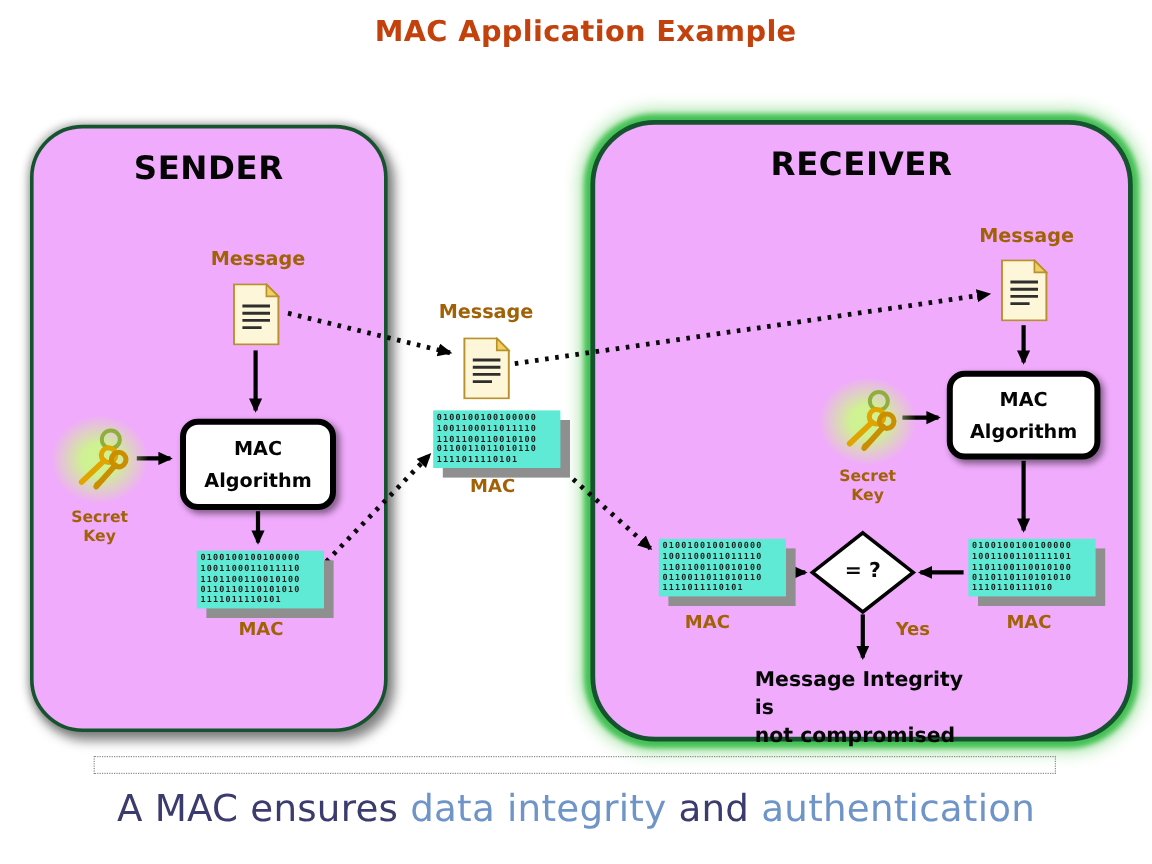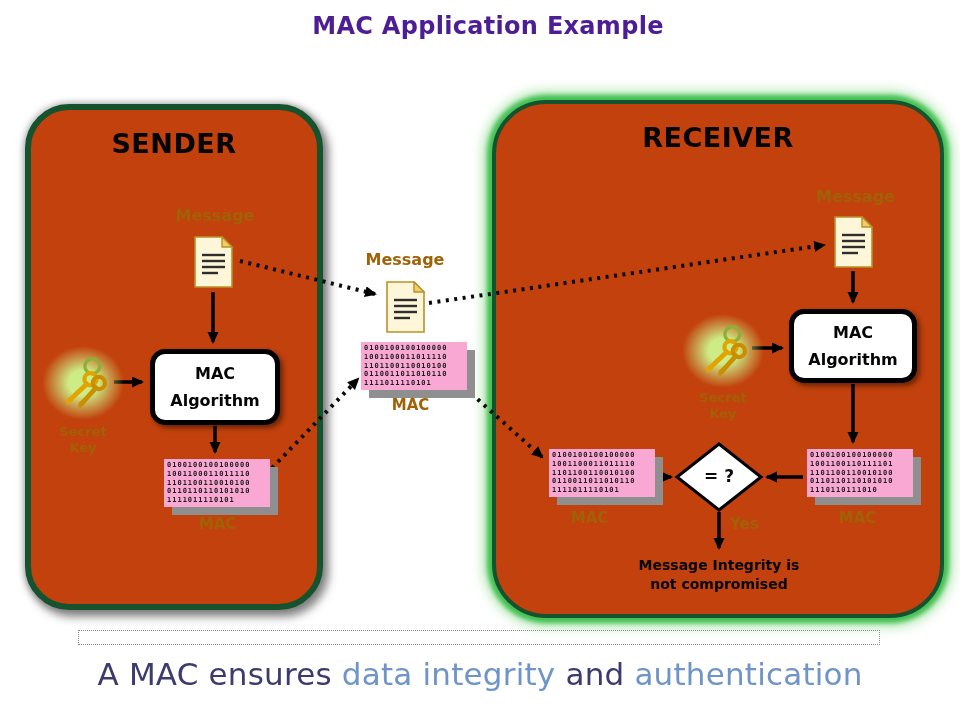--- a/index.html
+++ b/index.html
@@ -3,24 +3,24 @@
 <meta charset="utf-8">
 <style>
   html,body{margin:0;padding:0;background:#fff;}
   #stage{
     position:relative;width:960px;height:720px;background:#fff;overflow:hidden;
     font-family:"DejaVu Sans","Liberation Sans",sans-serif;color:#111;
   }
   .abs{position:absolute;}
   .title{
     left:16px;right:0;top:12px;text-align:center;
-    font-size:24px;font-weight:bold;color:#4c1d95;letter-spacing:.3px;
+    font-size:24px;font-weight:bold;color:#c2410c;letter-spacing:.3px;
   }
   .panel{
-    background:#c2410c;border:6px solid #14532d;box-sizing:border-box;z-index:1;
+    background:#f0abfc;border:3px solid #14532d;box-sizing:border-box;z-index:1;
   }
   .panel.sender{
     left:25px;top:104px;width:298px;height:506px;border-radius:44px;
     box-shadow:4px 5px 9px 2px rgba(40,40,40,.55), -1px -1px 6px 1px rgba(60,60,60,.25);
   }
   .panel.receiver{
     left:492px;top:100px;width:452px;height:518px;border-radius:54px;border-width:4px;
     box-shadow:0 0 4px 5px var(--receiver-glow,#45c155), 0 0 12px 9px rgba(80,200,80,.45);
   }
   .panel-title{
@@ -31,36 +31,36 @@
     position:absolute;text-align:center;font-weight:bold;color:#a16207;z-index:10;
     white-space:pre-line;
   }
   .algo-box{
     position:absolute;background:#fff;border:5px solid #000;border-radius:15px;
     box-shadow:3px 3px 5px rgba(0,0,0,.45);z-index:10;box-sizing:border-box;
     display:flex;flex-direction:column;align-items:center;justify-content:center;
     font-weight:bold;font-size:16px;line-height:1.7;color:#050505;
   }
   .digest{
-    position:absolute;background:#f9a8d4;z-index:10;
+    position:absolute;background:#5eead4;z-index:10;
     font-family:"DejaVu Sans Mono","Liberation Mono",monospace;
     font-size:7px;line-height:8.8px;font-weight:bold;color:#1c1c1c;
     letter-spacing:1px;white-space:pre-line;padding:2px 3px;
     box-shadow:8px 8px 0 var(--digest-shadow,#8f8f8f);
   }
   .doc-icon{position:absolute;z-index:10;}
   .keys-glow{
     position:absolute;z-index:10;display:flex;align-items:center;justify-content:center;
     background:radial-gradient(closest-side,rgba(205,245,140,.95) 35%,rgba(205,245,140,0) 100%);
   }
   .diamond-label{
     position:absolute;z-index:11;text-align:center;font-weight:bold;font-size:17px;color:#0a0a0a;
   }
   .result-text{
-    position:absolute;z-index:10;text-align:center;font-weight:bold;font-size:14px;
+    position:absolute;z-index:10;font-weight:bold;font-size:17px;
     line-height:1.35;color:#050505;white-space:pre-line;
   }
   .dotted-bracket{
     position:absolute;left:78px;top:630px;width:802px;height:15px;
     border:1px dotted #8a8a8a;box-sizing:border-box;z-index:2;
   }
   .caption{
     position:absolute;left:0;right:0;top:656px;text-align:center;
     font-size:31px;font-weight:500;letter-spacing:.2px;z-index:10;
   }
@@ -217,21 +217,21 @@
 
   <div class="digest" style="left:807px;top:449px;width:100px;">0100100100100000
 1001100110111101
 1101100110010100
 0110110110101010
 1110110111010</div>
   <div class="lbl" style="left:820px;top:509px;width:75px;font-size:15px;">MAC</div>
 
   <div class="diamond-label" style="left:694px;top:466px;width:50px;">= ?</div>
 
-  <div class="lbl" style="left:730px;top:515px;width:45px;font-size:15px;text-align:left;">Yes</div>
+  <div class="lbl" style="left:730px;top:515px;width:45px;font-size:15px;text-align:right;">Yes</div>
 
   <div class="result-text" style="left:629px;top:556px;width:180px;">Message Integrity is
 not compromised</div>
 
   <div class="dotted-bracket"></div>
   <div class="caption">
     <span class="cap-navy">A MAC ensures </span><span class="cap-blue">data integrity</span><span class="cap-navy"> and </span><span class="cap-blue">authentication</span>
   </div>
 
 </div>

